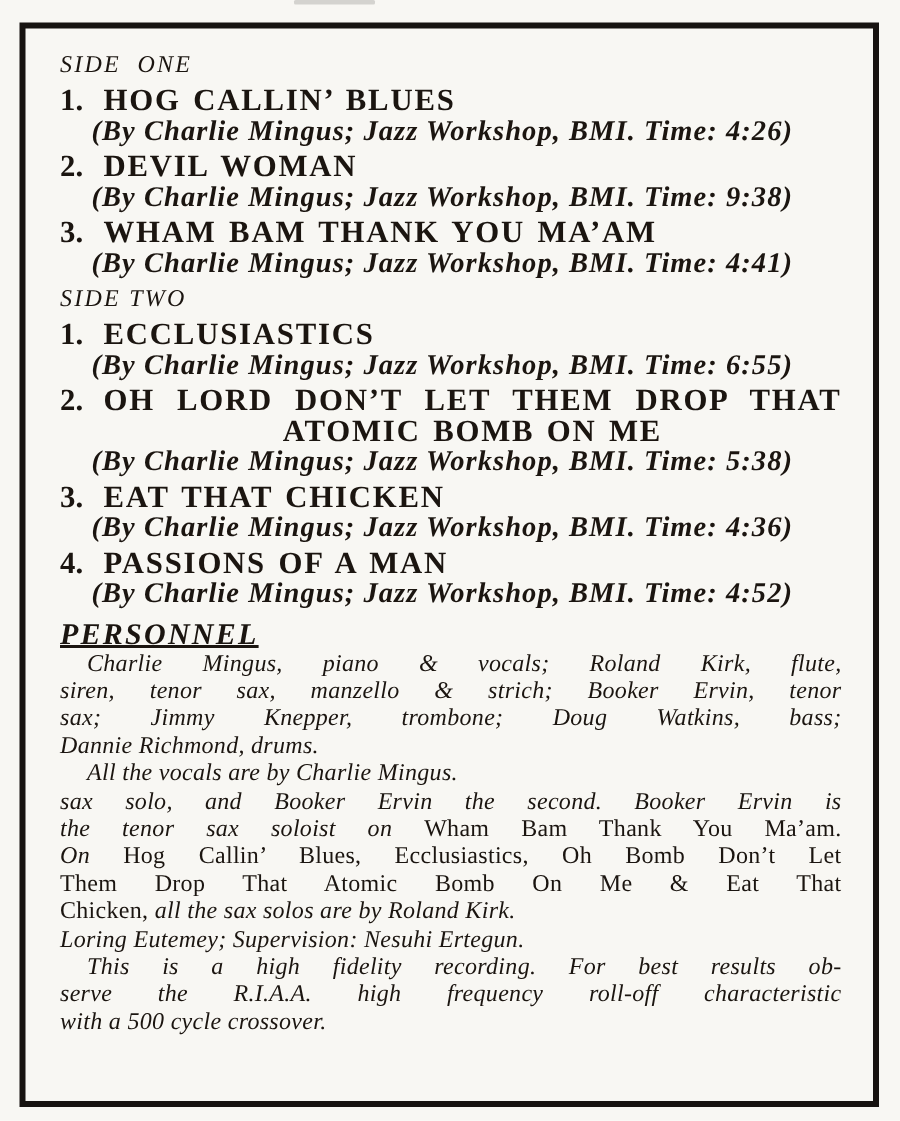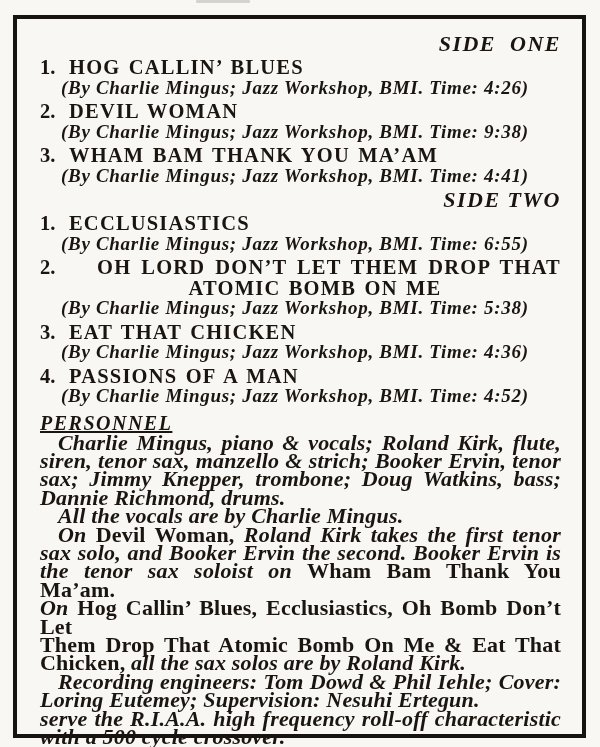--- a/index.html
+++ b/index.html
@@ -12,43 +12,43 @@
   .top-artifact{
     position:absolute;left:196px;top:0;width:54px;height:3px;
     background:#d4d3cf;border-radius:1px;
   }
   .frame{
     position:absolute;left:13px;top:15px;width:573px;height:723px;
     border:4px solid #171310;box-sizing:border-box;
     padding:14px 21px 0 23px;
   }
   .side-heading{
-    text-align:right;font-weight:700;font-style:italic;
-    font-size:22px;line-height:22px;letter-spacing:1.5px;
+    text-align:left;font-weight:400;font-style:italic;
+    font-size:16px;line-height:22px;letter-spacing:1.5px;
     white-space:pre;margin-bottom:2px;
   }
   .side-heading.two{margin-top:3px;}
   .track{margin-bottom:4px;}
   .tline{position:relative;padding-left:29px;font-weight:700;
     font-size:20.5px;line-height:20.5px;letter-spacing:1.2px;word-spacing:2px;}
   .num{position:absolute;left:0;top:0;letter-spacing:0;}
-  .ttext.stretch{display:block;text-align:justify;text-align-last:justify;margin-left:28px;}
+  .ttext.stretch{display:block;text-align:justify;text-align-last:justify;}
   .tline2{padding-left:29px;font-weight:700;font-size:20.5px;
     line-height:20.5px;letter-spacing:1.2px;word-spacing:2px;text-align:center;}
   .credit{
     margin-left:21px;font-weight:700;font-style:italic;
     font-size:19px;line-height:19.5px;letter-spacing:0.7px;
   }
   .p-heading{
     font-weight:700;font-style:italic;font-size:20px;line-height:22px;
     letter-spacing:1.5px;margin-top:6px;text-decoration:underline;
   }
   .p-body{
-    font-weight:700;font-style:italic;
-    font-size:22px;line-height:18.4px;letter-spacing:0.2px;
+    font-weight:400;font-style:italic;
+    font-size:16px;line-height:18.4px;letter-spacing:0.2px;
   }
   .pline{text-align:justify;text-align-last:justify;}
   .pline.plast{text-align-last:left;}
   .pline.pindent{text-indent:18px;}
   .sr{font-style:normal;}
 </style>
 </head>
 <body>
 
 <div class="canvas">
@@ -116,27 +116,26 @@
     </div>
 
     <div>
       <div class="p-heading">PERSONNEL</div>
       <div class="p-body" id="personnel-body">
           <div class="pline pindent"><span>Charlie Mingus, piano &amp; vocals; Roland Kirk, flute,</span></div>
           <div class="pline"><span>siren, tenor sax, manzello &amp; strich; Booker Ervin, tenor</span></div>
           <div class="pline"><span>sax; Jimmy Knepper, trombone; Doug Watkins, bass;</span></div>
           <div class="pline plast"><span>Dannie Richmond, drums.</span></div>
           <div class="pline plast pindent"><span>All the vocals are by Charlie Mingus.</span></div>
-          <div class="pline pindent"><span>On </span><span class="sr">Devil Woman,</span><span> Roland Kirk takes the first tenor</span></div>
           <div class="pline"><span>sax solo, and Booker Ervin the second. Booker Ervin is</span></div>
           <div class="pline"><span>the tenor sax soloist on </span><span class="sr">Wham Bam Thank You Ma’am.</span></div>
           <div class="pline"><span>On </span><span class="sr">Hog Callin’ Blues, Ecclusiastics, Oh Bomb Don’t Let</span></div>
           <div class="pline"><span class="sr">Them Drop That Atomic Bomb On Me &amp; Eat That</span></div>
           <div class="pline plast"><span class="sr">Chicken,</span><span> all the sax solos are by Roland Kirk.</span></div>
-          <div class="pline pindent"><span>Recording engineers: Tom Dowd &amp; Phil Iehle; Cover:</span></div>
           <div class="pline plast"><span>Loring Eutemey; Supervision: Nesuhi Ertegun.</span></div>
+          <div class="pline pindent"><span>This is a high fidelity recording. For best results ob-</span></div>
           <div class="pline"><span>serve the R.I.A.A. high frequency roll-off characteristic</span></div>
           <div class="pline plast"><span>with a 500 cycle crossover.</span></div>
         </div>
     </div>
 
   </div>
 </div>
 
 </body></html>

